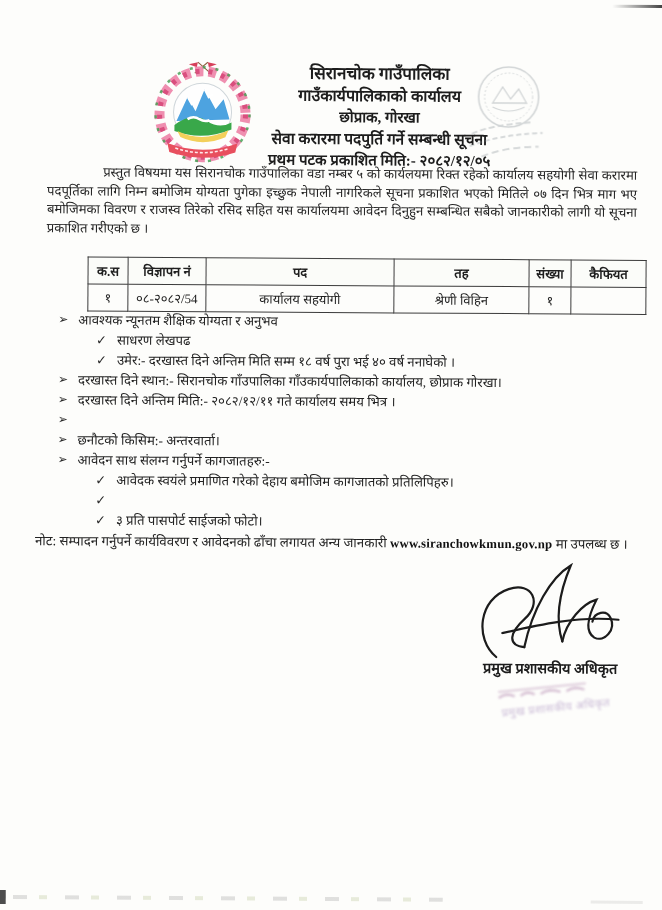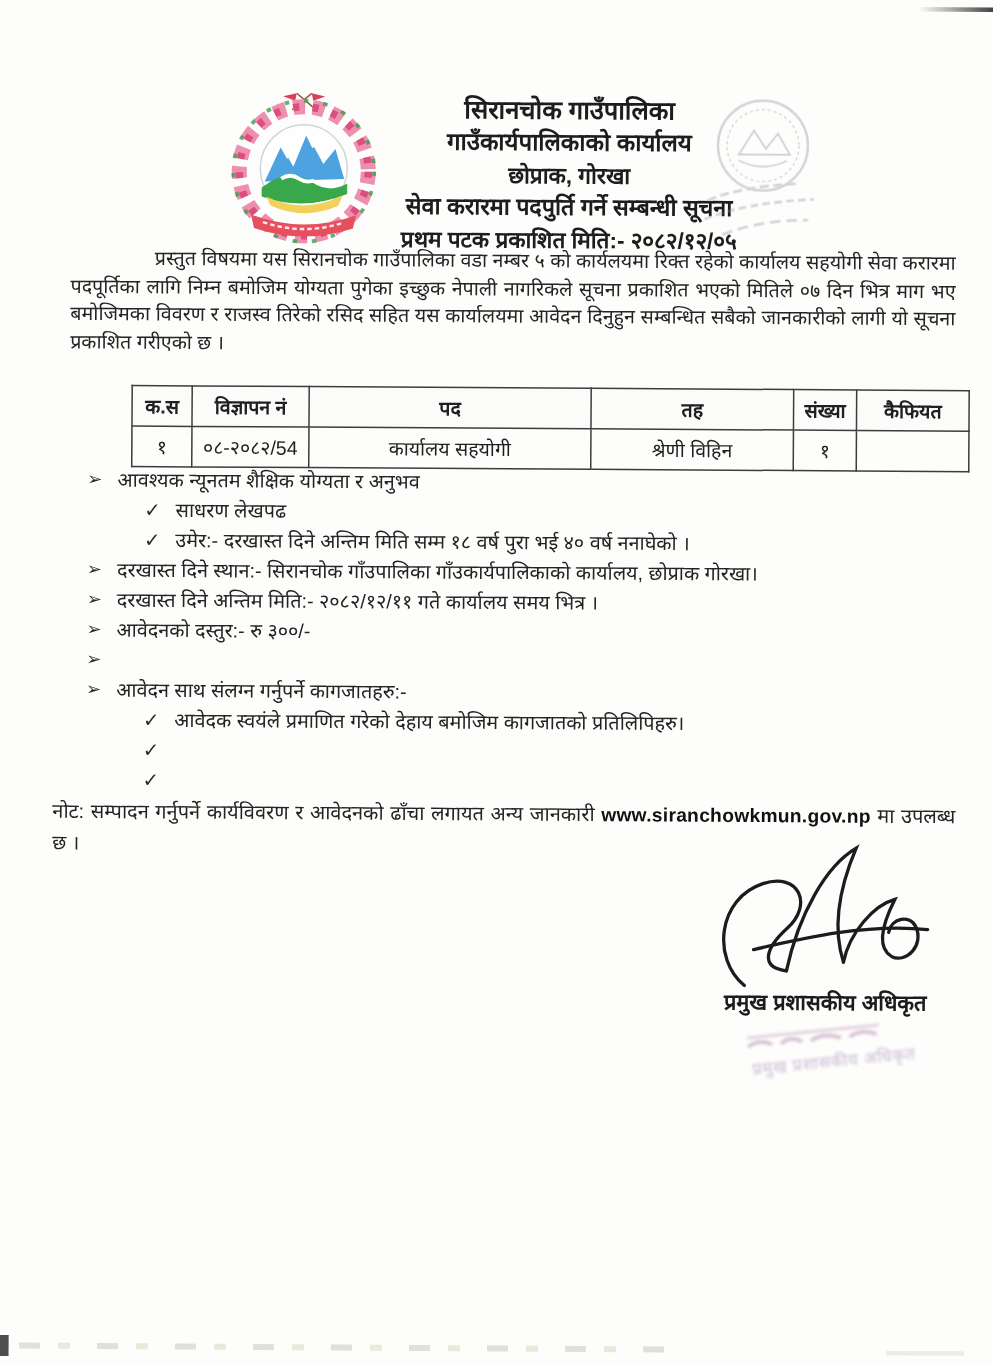--- a/index.html
+++ b/index.html
@@ -1,19 +1,19 @@
 <!DOCTYPE html>
 <html><head>
 <meta charset="utf-8">
 <style>
   html,body{margin:0;padding:0;background:#e9e9e9;}
   .page{
     position:relative;width:662px;height:910px;margin:0 auto;
     background:#fdfdfb;overflow:hidden;
-    font-family:Liberation Sans, sans-serif;color:#262626;
+    font-family:Liberation Serif, serif;color:#262626;
   }
   .sheet{position:absolute;inset:0;transform:rotate(0.35deg);transform-origin:50% 40%;}
 
   
   .logo{position:absolute;left:146px;top:60px;width:110px;height:106px;}
   .head{position:absolute;left:182px;top:62px;width:392px;text-align:center;color:#1d1d1d;}
   .head .l1{font-size:17px;font-weight:bold;line-height:23px;}
   .head .l2{font-size:16px;font-weight:bold;line-height:22px;}
   .head .l3{font-size:15px;font-weight:bold;line-height:21px;}
   .head .l4{font-size:15.5px;font-weight:bold;line-height:22px;}
@@ -180,38 +180,39 @@
       <div class="li lvl1">
           <span class="marker">➢</span>
           <span class="li-text">दरखास्त दिने स्थान:- सिरानचोक गाँउपालिका गाँउकार्यपालिकाको कार्यालय, छोप्राक गोरखा।</span>
         </div>
       <div class="li lvl1">
           <span class="marker">➢</span>
           <span class="li-text">दरखास्त दिने अन्तिम मिति:- २०८२/१२/११ गते कार्यालय समय भित्र ।</span>
         </div>
       <div class="li lvl1">
           <span class="marker">➢</span>
-          <span class="li-text">आवेदनको दस्तुर:- रु ३००/-</span>
-        </div>
-      <div class="li lvl1">
-          <span class="marker">➢</span>
+        </div>
+      <div class="li lvl1">
+          <span class="marker">➢</span>
+          <span class="li-text">छनौटको किसिम:-  अन्तरवार्ता।</span>
         </div>
       <div class="li lvl1">
           <span class="marker">➢</span>
           <span class="li-text">आवेदन साथ संलग्न गर्नुपर्ने कागजातहरु:-</span>
         </div>
       <div class="li lvl2">
           <span class="marker">✓</span>
           <span class="li-text">आवेदक स्वयंले प्रमाणित गरेको देहाय बमोजिम कागजातको प्रतिलिपिहरु।</span>
         </div>
       <div class="li lvl2">
           <span class="marker">✓</span>
         </div>
       <div class="li lvl2">
           <span class="marker">✓</span>
+          <span class="li-text">३ प्रति पासपोर्ट साईजको फोटो।</span>
         </div>
     </div>
 
     <div class="note">
       <span>नोट: सम्पादन गर्नुपर्ने कार्यविवरण र आवेदनको ढाँचा लगायत अन्य जानकारी </span><span class="url">www.siranchowkmun.gov.np</span><span> मा उपलब्ध छ ।</span>
     </div>
 
     <svg class="sig" viewBox="0 0 160 108">
       <g fill="none" stroke="#1c1c1c" stroke-width="2.2" stroke-linecap="round">
         <path d="M30,98 C8,80 12,40 42,30 C66,22 76,44 58,60 C44,73 40,86 58,88"></path>

